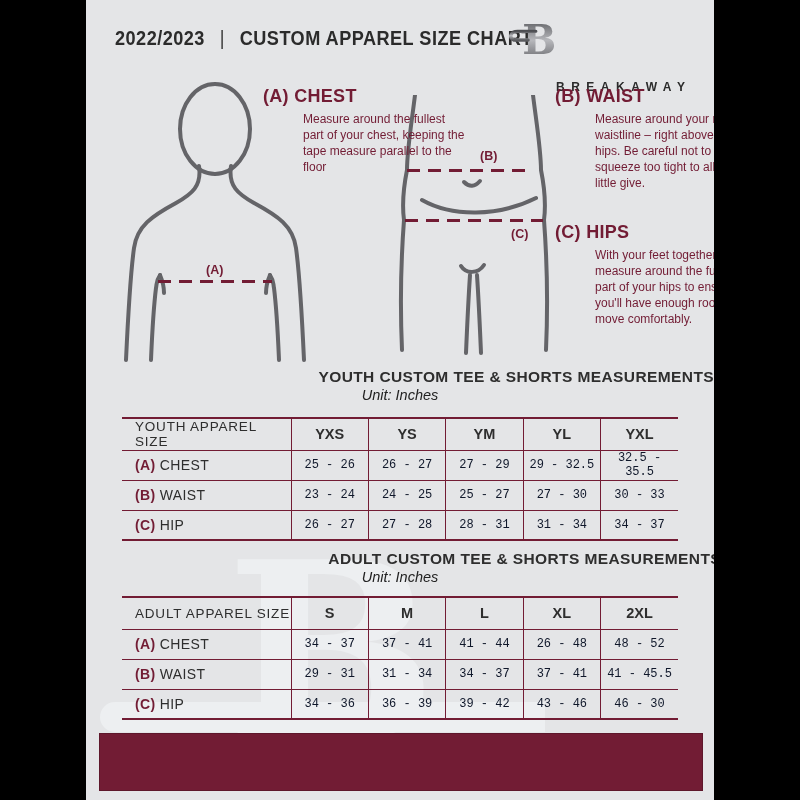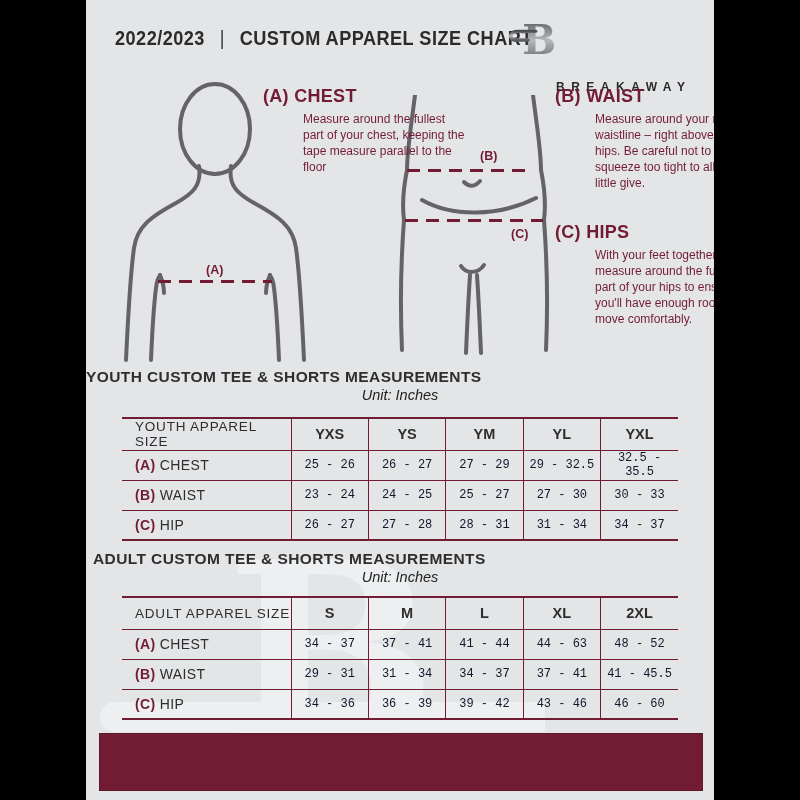--- a/index.html
+++ b/index.html
@@ -33,21 +33,21 @@
   .guide-p{position:absolute; font-size:12px; line-height:1.33;
            color:var(--accent);margin-left:40px;}
 
   
   .wm-b{position:absolute; left:140px; top:528px; font-family:"DejaVu Serif", serif;
         font-weight:700; font-size:250px; line-height:1; color:var(--wm);}
   .wm-arm{position:absolute; left:14px; top:702px; width:445px; height:30px;
           background:var(--wm); border-radius:16px 0 0 16px;}
 
   
-  .tbl-title{position:absolute; left:0; width:628px; text-align:left;
+  .tbl-title{position:absolute; left:0; width:628px; text-align:right;
              font-weight:700; font-size:15.5px; letter-spacing:.4px; color:var(--dark);}
   .tbl-unit{position:absolute; left:0; width:628px; text-align:center;
             font-style:italic; font-size:14.5px; color:#222;}
   table.size-table{position:absolute; left:36px; width:556px; border-collapse:collapse;
             table-layout:fixed; border-top:2px solid var(--accent);
             border-bottom:2px solid var(--accent);margin-top:8px;}
   .size-table thead tr{height:32px;}
   .size-table tbody tr{height:30px; border-top:1.5px solid var(--accent);}
   .size-table th:not(:last-child), .size-table td:not(:last-child){
             border-right:1.5px solid var(--accent);}
@@ -187,37 +187,37 @@
         <th class="size-cell">XL</th>
         <th class="size-cell">2XL</th>
       </tr>
     </thead>
     <tbody>
       <tr>
         <td class="row-label"><b>(A)</b><span>CHEST</span></td>
         <td class="value-cell">34 - 37</td>
         <td class="value-cell">37 - 41</td>
         <td class="value-cell">41 - 44</td>
-        <td class="value-cell">44 - 63</td>
+        <td class="value-cell">26 - 48</td>
         <td class="value-cell">48 - 52</td>
       </tr>
       <tr>
         <td class="row-label"><b>(B)</b><span>WAIST</span></td>
         <td class="value-cell">29 - 31</td>
         <td class="value-cell">31 - 34</td>
         <td class="value-cell">34 - 37</td>
         <td class="value-cell">37 - 41</td>
         <td class="value-cell">41 - 45.5</td>
       </tr>
       <tr>
         <td class="row-label"><b>(C)</b><span>HIP</span></td>
         <td class="value-cell">34 - 36</td>
         <td class="value-cell">36 - 39</td>
         <td class="value-cell">39 - 42</td>
         <td class="value-cell">43 - 46</td>
-        <td class="value-cell">46 - 60</td>
+        <td class="value-cell">46 - 30</td>
       </tr>
     </tbody>
   </table>
 
   <div class="footer-bar"></div>
 
 </div>
 
 </body></html>

